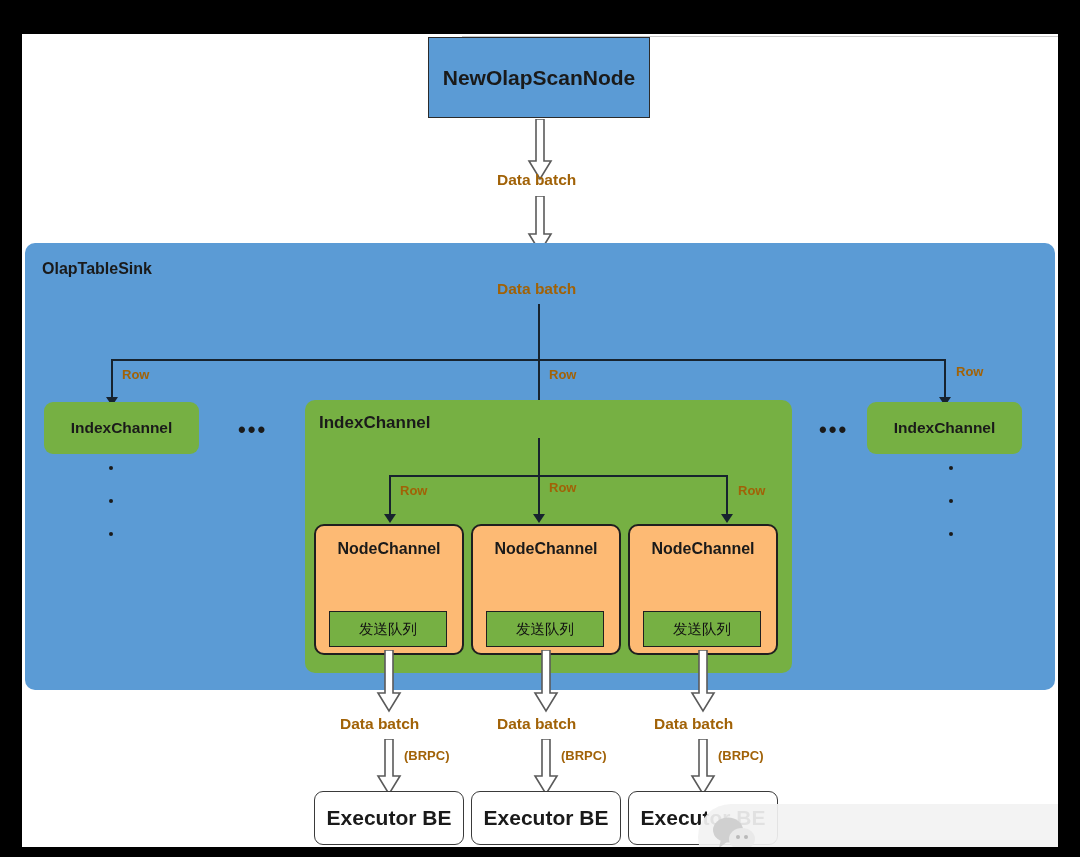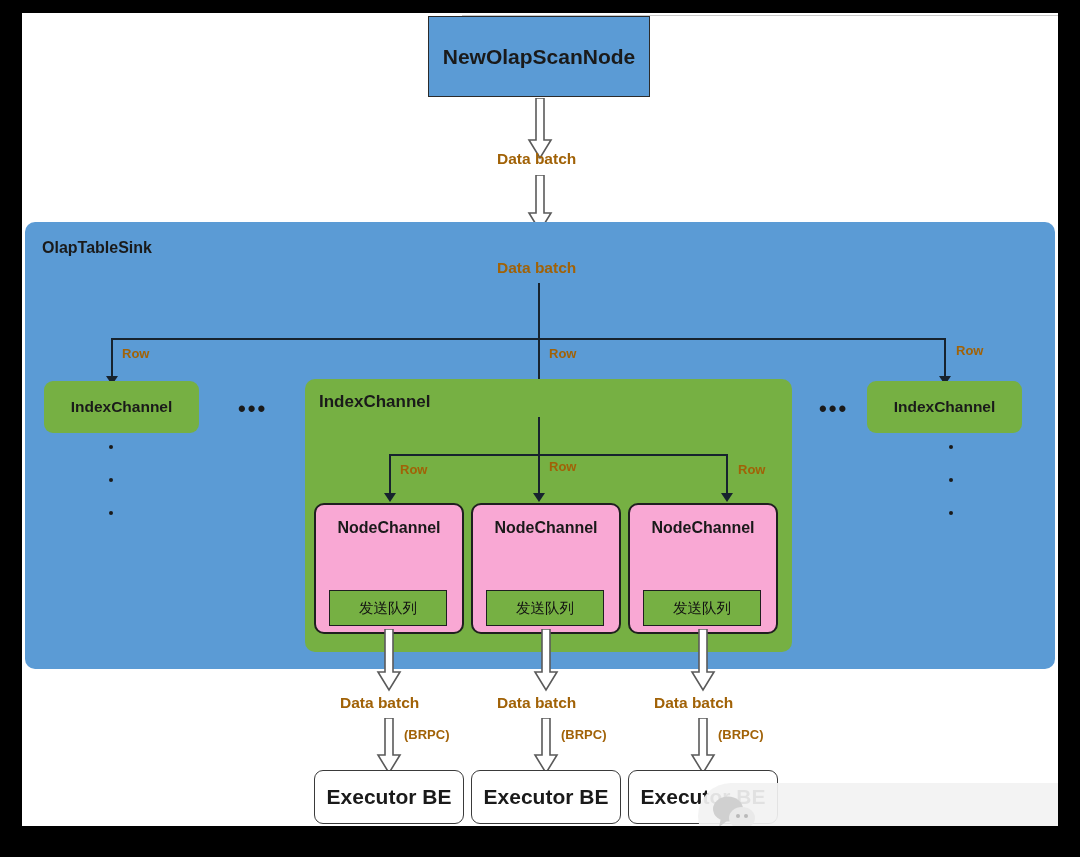--- a/index.html
+++ b/index.html
@@ -16,21 +16,21 @@
   #root {
     position: relative;
     width: 1080px;
     height: 857px;
     background: #000000;
   }
   
   #canvas {
     position: absolute;
     left: 22px;
-    top: 13px;
+    top: 34px;
     width: 1036px;
     height: 813px;
     background: #ffffff;
     overflow: hidden;
   }
 
   
   .box {
     position: absolute;
     box-sizing: border-box;
@@ -62,21 +62,21 @@
     position: absolute;
     font-weight: bold;
     color: #1a1a1a;
   }
   .chip-green {
     background: #76B043;
     border-radius: 9px;
     font-size: 15.5px;
   }
   .node-box {
-    background: #f9a8d4;
+    background: #fdba74;
     border: 2px solid #1f1f1f;
     border-radius: 10px;
     align-items: flex-start;
     padding-top: 14px;
     font-size: 16px;
   }
   .queue-box {
     position: absolute;
     box-sizing: border-box;
     background: #76B043;

